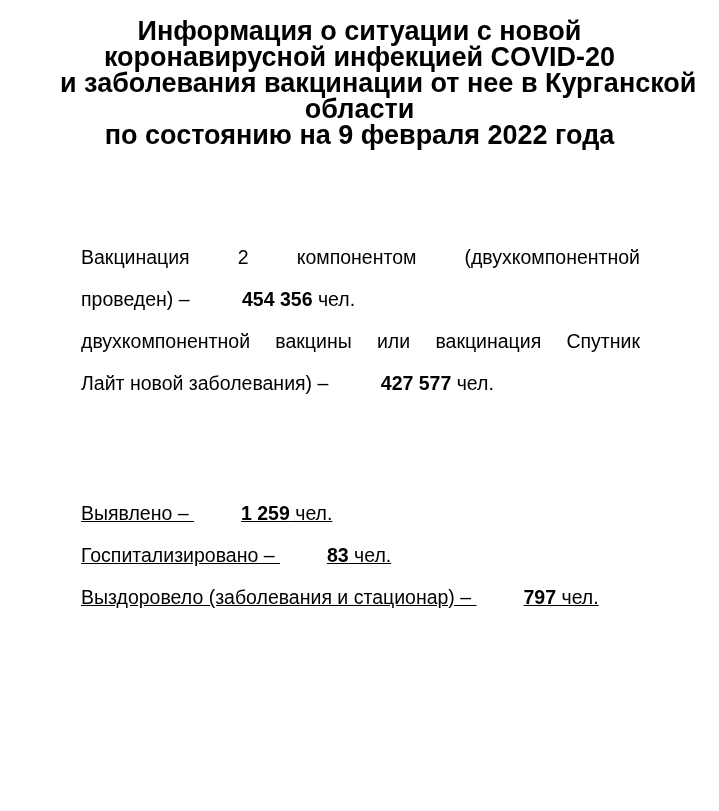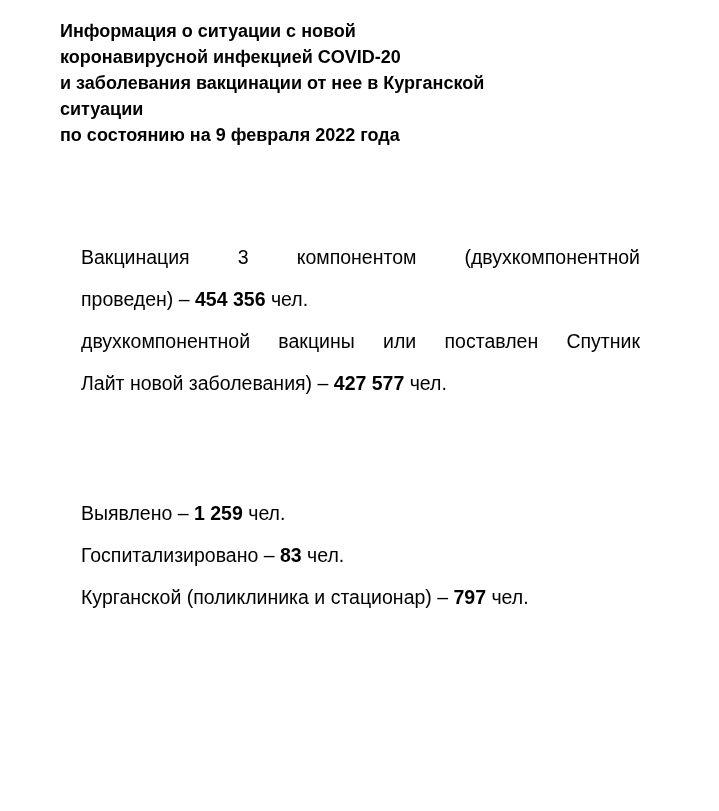--- a/index.html
+++ b/index.html
@@ -13,71 +13,71 @@
       position: relative;
       overflow: hidden;
       color: #000000;
       font-family: "Liberation Sans", sans-serif;
     }
     .title {
       position: absolute;
       left: 60px;
       width: 599px;
       top: 18px;
-      text-align: left;
+      text-align: center;
       font-weight: bold;
-      font-size: 18px;
+      font-size: 27px;
       line-height: 26px;
     }
     .title div { white-space: nowrap; }
     .body-text {
       position: absolute;
       left: 81px;
       width: 559px;
       font-size: 19.5px;
     }
     .para {
       line-height: 42px;
       text-align: justify;
       margin: 0;
     }
     .justify-line {
       text-align: justify;
       text-align-last: justify;
       display: block;
     }
-    .b { font-weight: bold; }
+    .b { font-weight: bold; margin-left: 47px; }
     .block1 { top: 236px; }
-    .block2 { top: 492px; }
+    .block2 { top: 492px; text-decoration: underline; }
   </style>
 </head>
 <body>
 
 <div class="title">
   <div>Информация о ситуации с новой</div>
   <div>коронавирусной инфекцией COVID-20</div>
   <div>и заболевания вакцинации от нее в Курганской</div>
-  <div>ситуации</div>
+  <div>области</div>
   <div>по состоянию на 9 февраля 2022 года</div>
 </div>
 
 <div class="body-text block1">
   <p class="para">
-    <span class="justify-line">Вакцинация 3 компонентом (двухкомпонентной</span>
+    <span class="justify-line">Вакцинация 2 компонентом (двухкомпонентной</span>
     <span>проведен) – </span><span class="b">454 356</span><span> чел.</span>
   </p>
   <p class="para">
-    <span class="justify-line">двухкомпонентной вакцины или поставлен Спутник</span>
+    <span class="justify-line">двухкомпонентной вакцины или вакцинация Спутник</span>
     <span>Лайт новой заболевания) – </span><span class="b">427 577</span><span> чел.</span>
   </p>
 </div>
 
 <div class="body-text block2">
   <p class="para">
     <span>Выявлено – </span><span class="b">1 259</span><span> чел.</span>
   </p>
   <p class="para">
     <span>Госпитализировано – </span><span class="b">83</span><span> чел.</span>
   </p>
   <p class="para">
-    <span>Курганской (поликлиника и стационар) – </span><span class="b">797</span><span> чел.</span>
+    <span>Выздоровело (заболевания и стационар) – </span><span class="b">797</span><span> чел.</span>
   </p>
 </div>
 
 </body></html>

